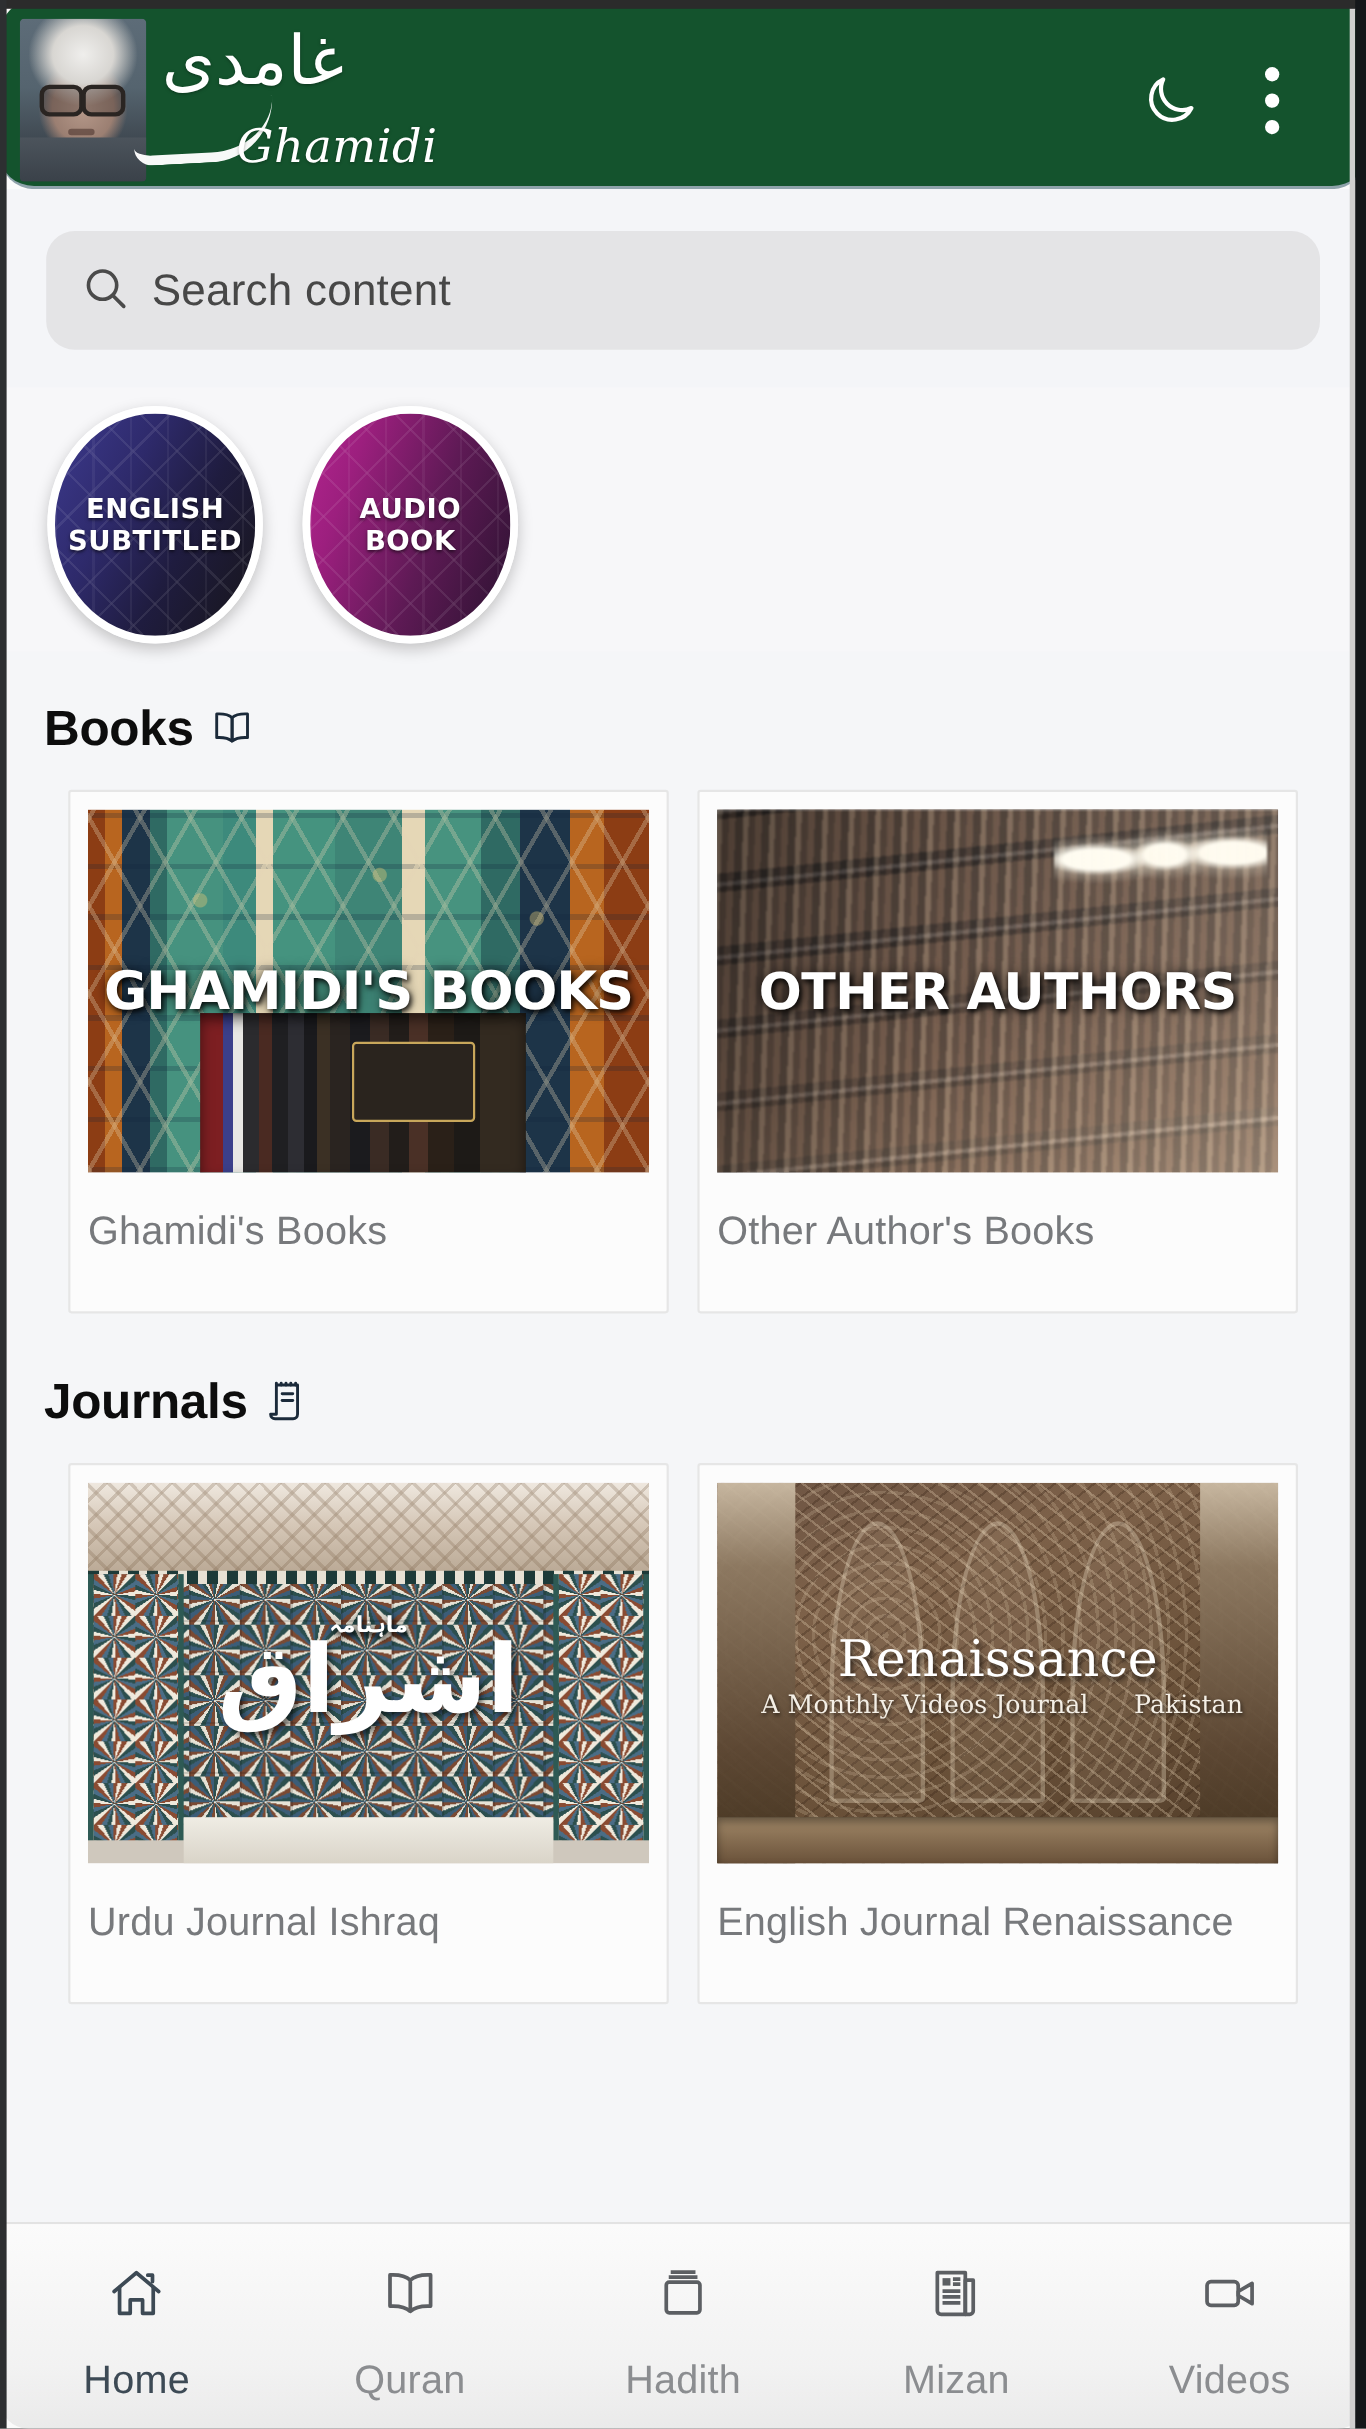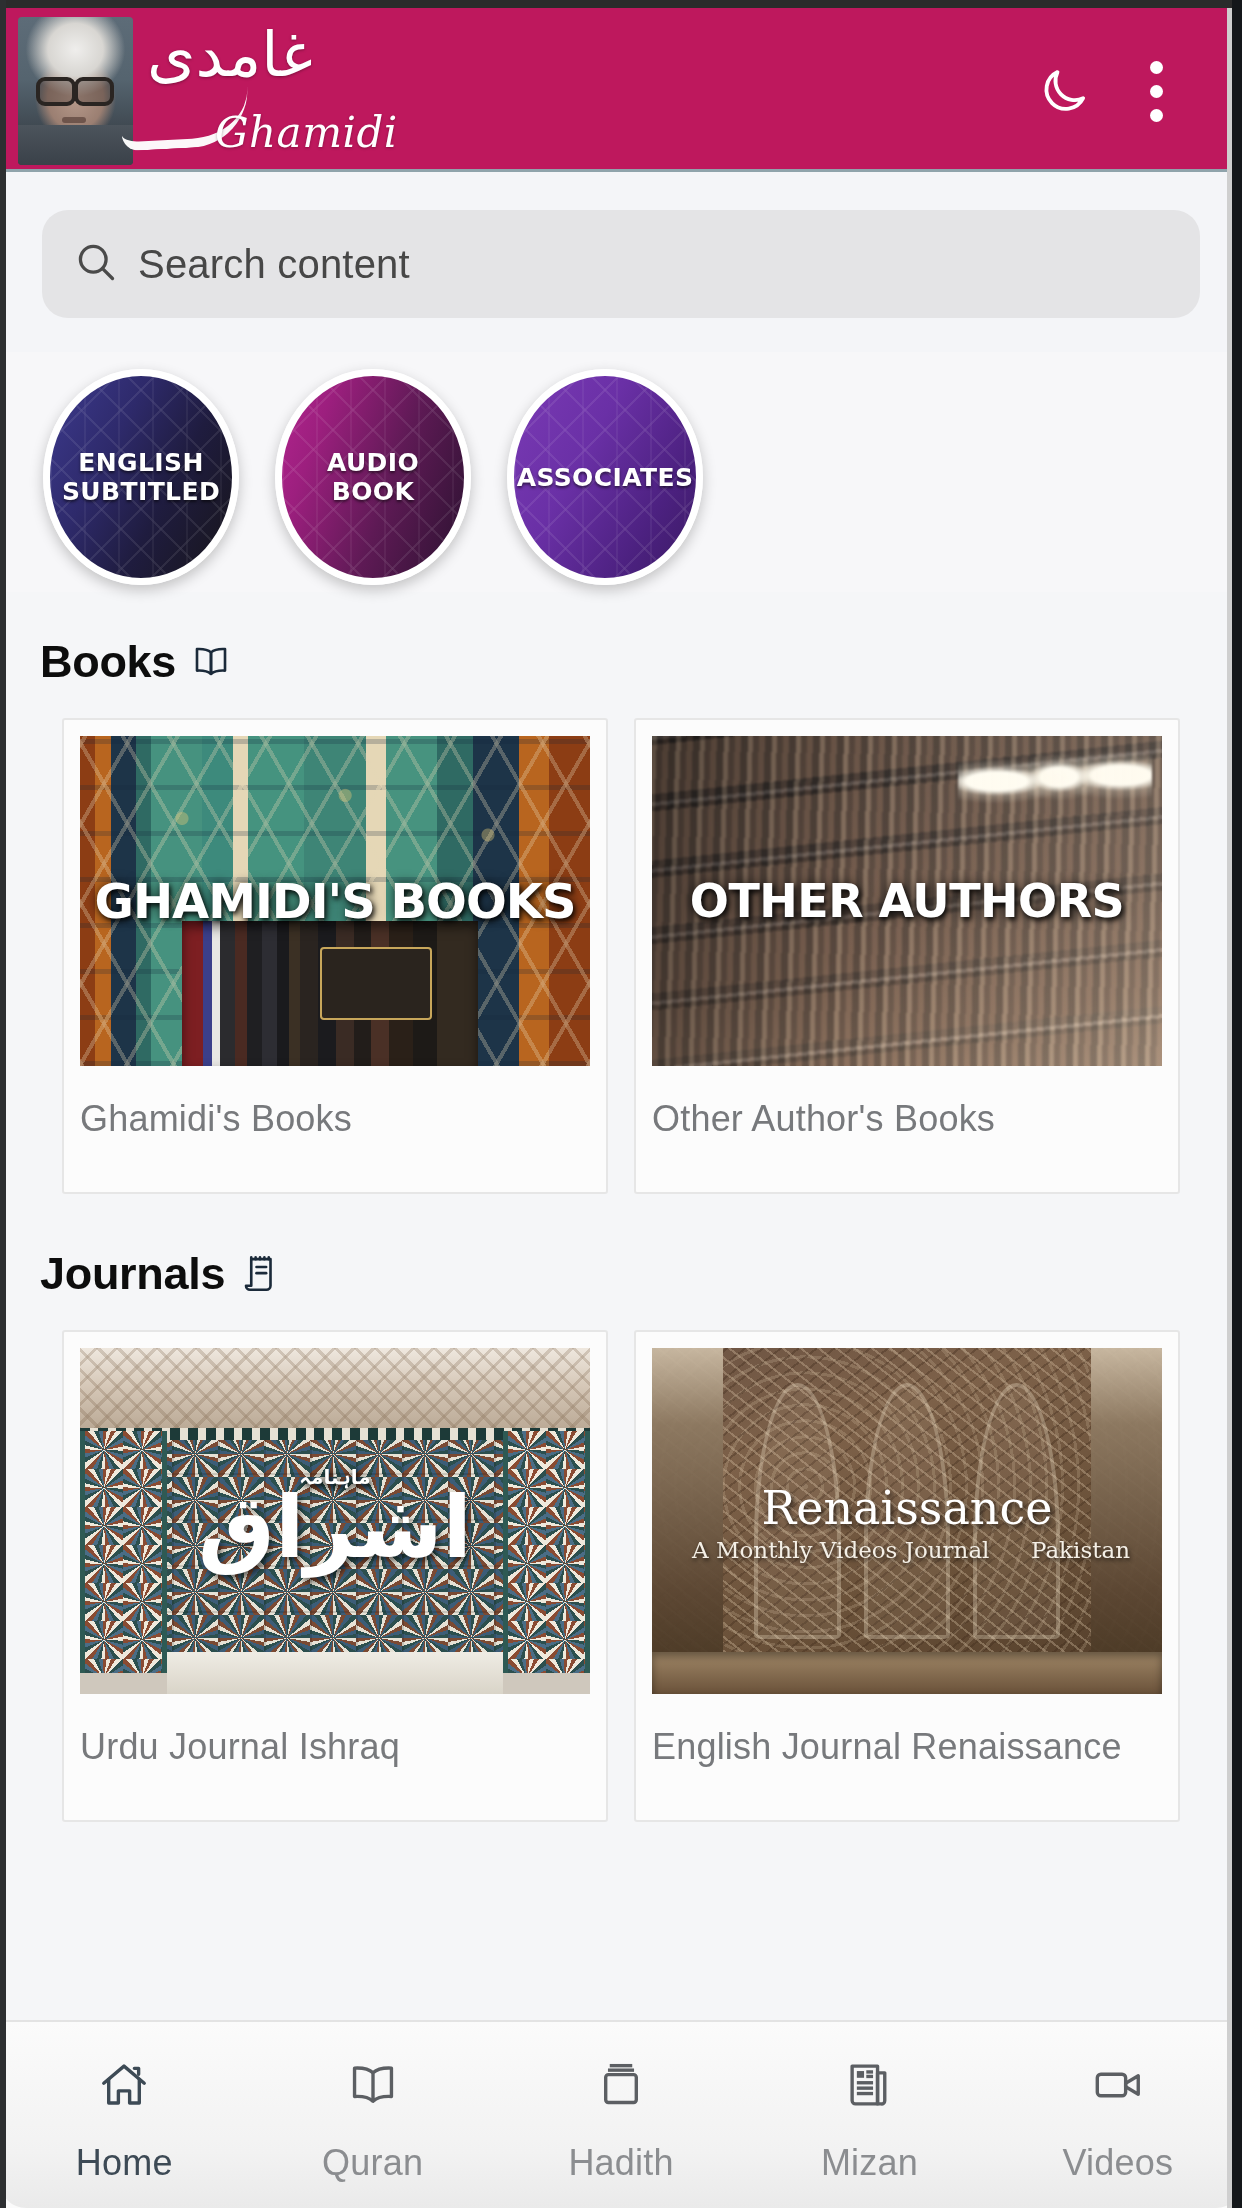--- a/index.html
+++ b/index.html
@@ -19,25 +19,26 @@
   
   .edge-top { position:absolute; top:0; left:0; width:1242px; height:8px; background:#2b2b2b; z-index:60; }
   .edge-left { position:absolute; top:0; left:0; width:6px; height:2208px; background:#2d2f31; z-index:60; }
   .edge-right { position:absolute; top:0; right:0; width:10px; height:2208px; background:#14171a; z-index:60; }
   .edge-right-in { position:absolute; top:0; right:10px; width:5px; height:2208px; background:#cfcfcf; z-index:59; }
 
   
   #header {
     position:relative;
     height:172px; min-height:172px;
-    background:#be185d;
+    background:#14532d;
     display:flex; align-items:center;
     padding:13px 40px 0 18px;
     border-bottom:3px solid #8fa3ab;
     z-index:30;
+    border-radius:31px;
   }
   .logo-wrap { display:flex; align-items:center; height:150px; position:relative; width:320px; }
   .logo-portrait {
     width:115px; height:148px;
     position:relative; overflow:hidden; flex:0 0 auto;
     border-radius:4px;
   }
   .lp-bg { position:absolute; inset:0; background:
       radial-gradient(ellipse 60% 44% at 50% 22%, #efeeec 0%, #d8d6d2 40%, rgba(216,214,210,0) 72%),
       radial-gradient(ellipse 44% 38% at 50% 55%, #b6998a 0%, #9b7f72 55%, rgba(155,127,114,0) 80%),
@@ -370,28 +371,20 @@
 
       <div class="circle-item">
         <div class="circle c1">
           <div class="pattern"></div>
           <div class="ctext">
             <span>AUDIO BOOK</span>
           </div>
         </div>
       </div>
 
-      <div class="circle-item">
-        <div class="circle c2">
-          <div class="pattern"></div>
-          <div class="ctext">
-            <span>ASSOCIATES</span>
-          </div>
-        </div>
-      </div>
     </div>
 
     <div class="section-title">
       <span>Books</span>
       <span class="sec-icon">
         <svg width="42" height="42" viewBox="0 0 24 24" fill="none" stroke="#1b2a3a" stroke-width="1.5" stroke-linejoin="round">
           <path d="M12 6.5C10.3 5 7.8 4.4 4 4.6v12.3c3.8-.2 6.3.4 8 1.9"></path>
           <path d="M12 6.5c1.7-1.5 4.2-2.1 8-1.9v12.3c-3.8-.2-6.3.4-8 1.9z"></path>
           <path d="M12 6.5v12.3"></path>
         </svg>

